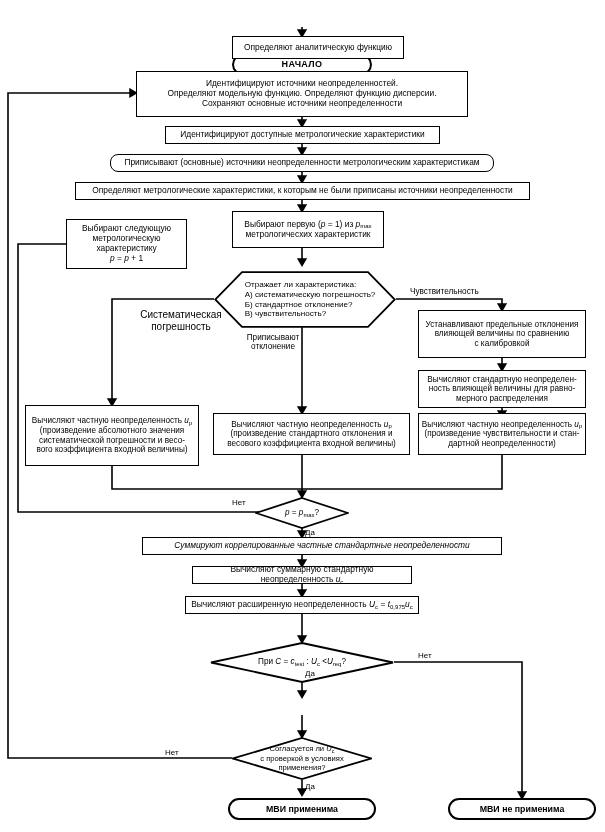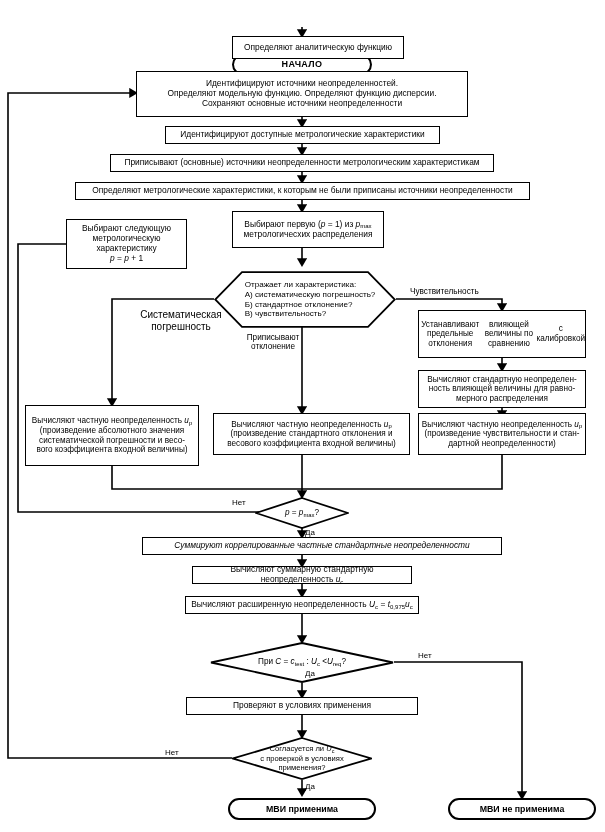--- a/index.html
+++ b/index.html
@@ -173,33 +173,33 @@
   <div class="node proc" style="left:165px; top:126px; width:275px; height:18px; font-size:8.4px;">
     <span>Идентифицируют доступные метрологические характеристики</span>
   </div>
 
   <div class="node proc" style="left:136px; top:71px; width:332px; height:46px; font-size:8.4px; flex-direction:column;">
     <span>Идентифицируют источники неопределенностей.</span>
     <span>Определяют модельную функцию. Определяют функцию дисперсии.</span>
     <span>Сохраняют основные источники неопределенности</span>
   </div>
 
-  <div class="node proc" style="left:110px; top:154px; width:384px; height:18px; font-size:8.4px;">
+  <div class="node proc" style="left:110px; top:154px; width:384px; height:18px; font-size:8.4px;border-radius:8px;">
     <span>Приписывают (основные) источники неопределенности метрологическим характеристикам</span>
   </div>
 
   <div class="node proc" style="left:75px; top:182px; width:455px; height:18px; font-size:8.4px;">
     <span>Определяют метрологические характеристики, к которым не были приписаны источники неопределенности</span>
   </div>
 
   <div class="node proc" style="left:232px; top:211px; width:152px; height:37px; font-size:8.4px; flex-direction:column;">
     <span>
       <span>Выбирают первую (</span><i>p</i><span> = 1) из </span><i>p</i><sub>max</sub>
     </span>
-    <span>метрологичесхих распределения</span>
+    <span>метрологичесхих характеристик</span>
   </div>
 
   <div class="node proc" style="left:66px; top:219px; width:121px; height:50px; font-size:8.4px; flex-direction:column;">
     <span>Выбирают следующую</span>
     <span>метрологическую характеристику</span>
     <span>
       <i>p</i><span> = </span><i>p</i><span> + 1</span>
     </span>
   </div>
 
@@ -224,21 +224,21 @@
 
   <div class="elabel" style="left:236px; top:333px; width:74px; font-size:8.2px;">
     <div>Приписывают</div>
     <div>отклонение</div>
   </div>
 
   <div class="elabel" style="left:410px; top:287px; font-size:8.2px;">
     <div>Чувствительность</div>
   </div>
 
-  <div class="node proc" style="left:418px; top:310px; width:168px; height:48px; font-size:8.2px; flex-direction:row;">
+  <div class="node proc" style="left:418px; top:310px; width:168px; height:48px; font-size:8.2px; flex-direction:column;">
     <span>Устанавливают предельные отклонения</span>
     <span>влияющей величины по сравнению</span>
     <span>с калибровкой</span>
   </div>
 
   <div class="node proc" style="left:418px; top:370px; width:168px; height:38px; font-size:8.2px; flex-direction:column;">
     <span>Вычисляют стандартную неопределен-</span>
     <span>ность влияющей величины для равно-</span>
     <span>мерного распределения</span>
   </div>
@@ -301,23 +301,20 @@
       <polygon points="92,1 183,20.5 92,40 1,20.5" fill="#fff" stroke="#000" stroke-width="1.8"></polygon>
     </svg>
     <div class="dtext" style="font-size:8.2px;">
       <span><span>При </span><i>C</i><span> = </span><i>c</i><sub>test</sub><span> : </span><i>U</i><sub>c</sub><span> &lt;</span><i>U</i><sub>req</sub><span>?</span></span>
     </div>
   </div>
 
   <div class="elabel" style="left:418px; top:651px; font-size:8px;">Нет</div>
   <div class="elabel" style="left:305px; top:669px; font-size:8px;">Да</div>
 
-  <div class="node proc" style="left:186px; top:697px; width:232px; height:18px; font-size:8.4px;">
-    <span>Проверяют в условиях применения</span>
-  </div>
 
   <div class="diamondwrap" style="left:232px; top:737px; width:140px; height:43px;">
     <svg width="140" height="43" viewBox="0 0 140 43">
       <polygon points="70,1 139,21.5 70,42 1,21.5" fill="#fff" stroke="#000" stroke-width="1.8"></polygon>
     </svg>
     <div class="dtext" style="font-size:7.6px;">
       <div>
         <div><span>Согласуется ли </span><i>U</i><sub>c</sub></div>
         <div>с проверкой в условиях</div>
         <div>применения?</div>

